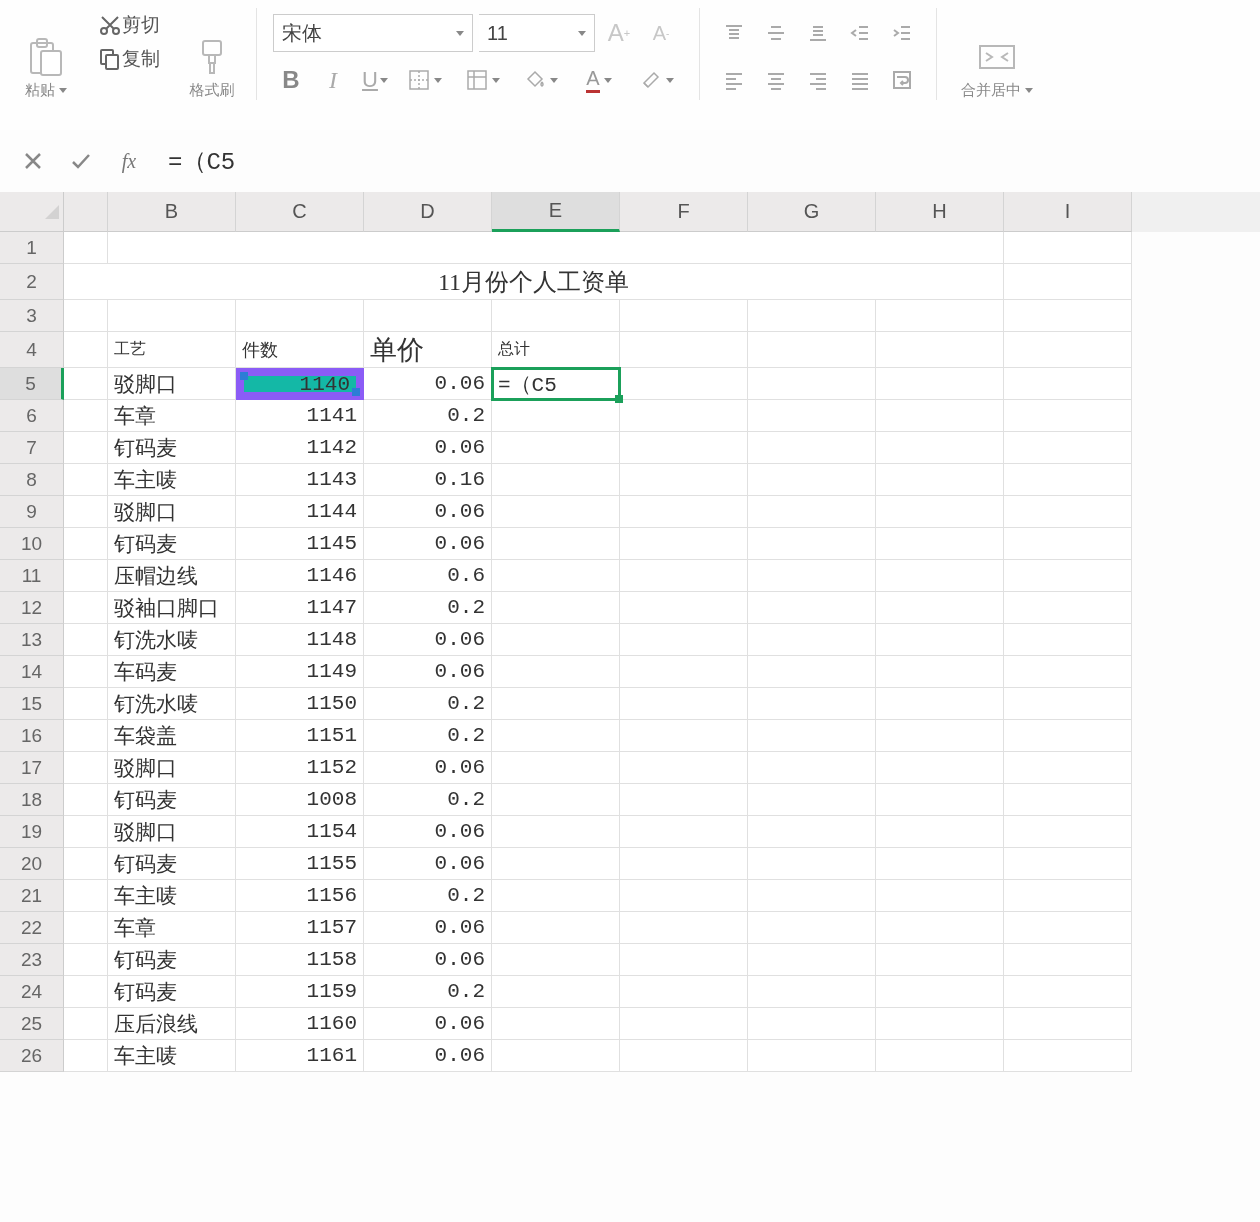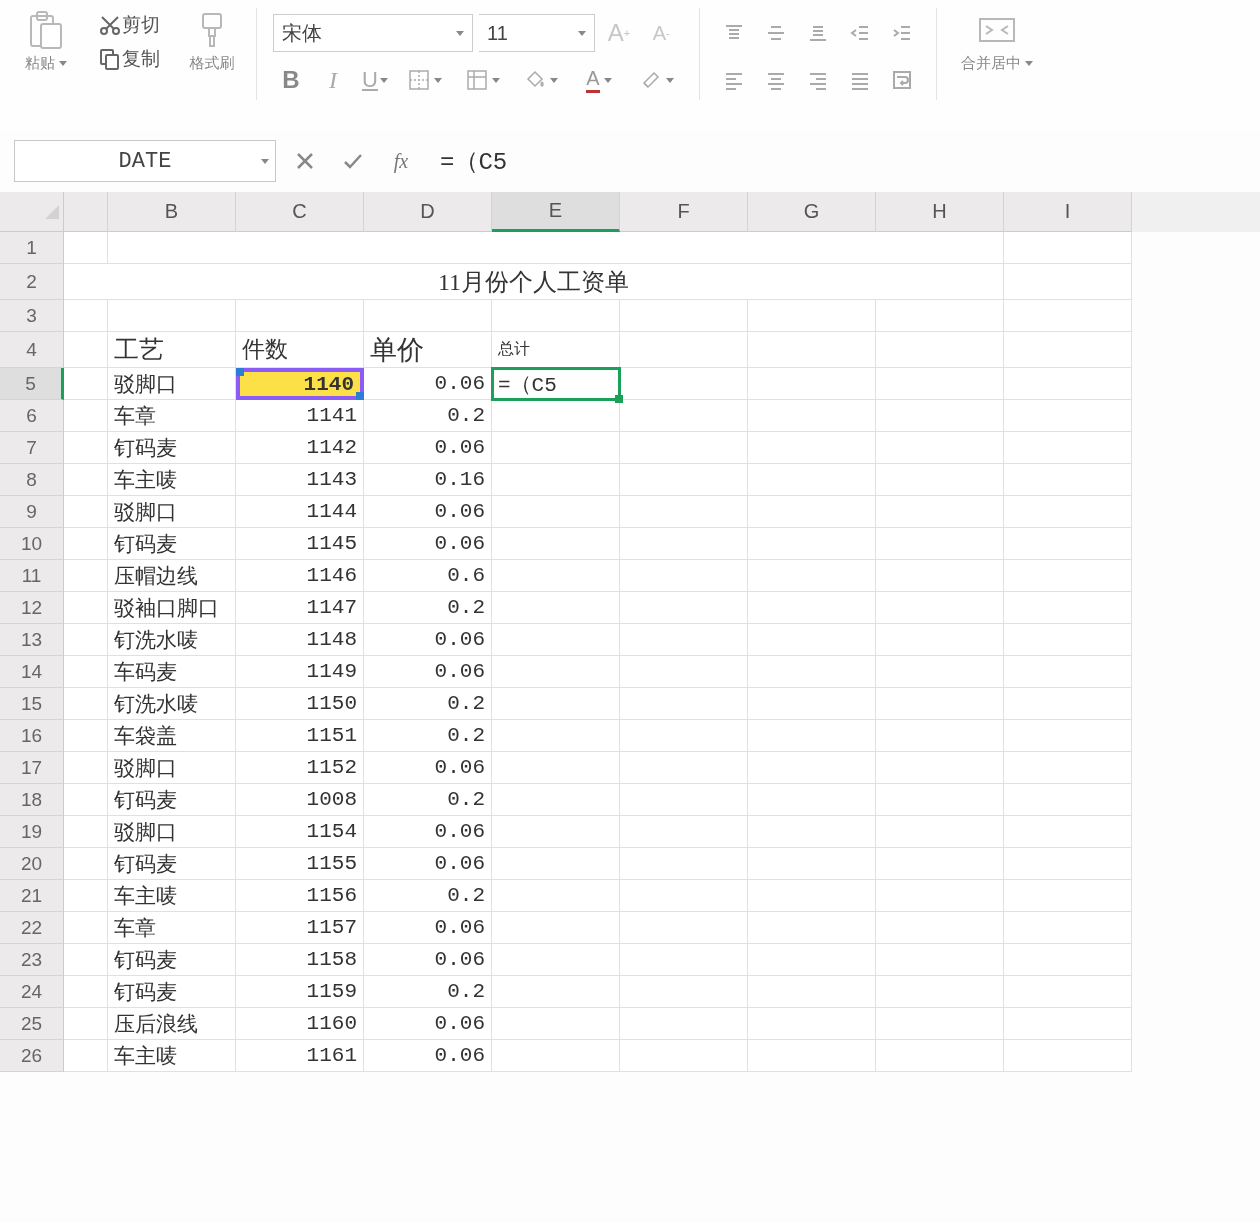--- a/index.html
+++ b/index.html
@@ -27,21 +27,21 @@
   align-items: center;
   padding: 0 6px;
   height: 100px;
 }
 .rgroup .top { display: flex; gap: 6px; align-items: center; height: 50px; }
 .rgroup .bot { display: flex; gap: 6px; align-items: center; height: 40px; margin-top: 2px;}
 .rbig {
   display: flex;
   flex-direction: column;
   align-items: center;
-  justify-content: flex-start;
+  justify-content: flex-end;
   width: 68px;
   height: 92px;
   color: #888;
   font-size: 15px;
 }
 .rbig .ico { height: 44px; display:flex; align-items:center; justify-content:center; }
 .rbig .lbl { font-size: 15px; margin-top: 2px; display:flex; align-items:center; gap:2px;}
 .rbtn {
   display: flex;
   align-items: center;
@@ -208,24 +208,23 @@
   position:relative;
 }
 .active-edit::after{
   content:"";
   position:absolute;
   right:-5px; bottom:-5px;
   width:8px; height:8px;
   background:#1ba05a;
 }
 .ref-sel {
-  border:4px solid #8b5cf6;
-  background:#fde047;
+  border:8px solid #8b5cf6;
+  background:#14b8a6;
   position:relative;
-  font-weight:bold;
 }
 .ref-sel::before, .ref-sel::after {
   content:"";
   position:absolute;
   width:8px;height:8px;
   background:#2c7dd6;
 }
 .ref-sel::before{ left:-4px; top:-4px;}
 .ref-sel::after{ right:-4px; bottom:-4px;}
 .merged-title {
@@ -408,24 +407,20 @@
         </svg>
     </span>
     <span class="lbl">
         <span>合并居中</span>
         <span class="dd-tri"></span>
       </span>
   </div>
 </div>
 
 <div class="formula-bar">
-  <div class="name-box">
-    <span>DATE</span>
-    <span class="ddarr dd-tri"></span>
-  </div>
   <div class="fb-btn">
     <svg width="22" height="22" stroke="#888" stroke-width="2.5">
         <path d="M4 4 L18 18 M18 4 L4 18"></path>
       </svg>
   </div>
   <div class="fb-btn">
     <svg width="24" height="24" stroke="#888" stroke-width="2.5" fill="none">
         <path d="M4 13 L9 18 L20 6"></path>
       </svg>
   </div>
@@ -484,22 +479,22 @@
       <div class="cell"></div>
       <div class="cell"></div>
       <div class="cell"></div>
       <div class="cell"></div>
       <div class="cell"></div>
     </div>
 
     <div class="row tall">
       <div class="rh">4</div>
       <div class="cell narrow"></div>
-      <div class="cell" style="font-size:25px">工艺</div>
-      <div class="cell" style="font-size:23px">件数</div>
+      <div class="cell" style="font-size:16px">工艺</div>
+      <div class="cell" style="font-size:18px">件数</div>
       <div class="cell" style="font-size:27px">单价</div>
       <div class="cell" style="font-size:16px">总计</div>
       <div class="cell"></div>
       <div class="cell"></div>
       <div class="cell"></div>
       <div class="cell"></div>
     </div>
 
     <div class="row">
         <div class="rh active">5</div>

